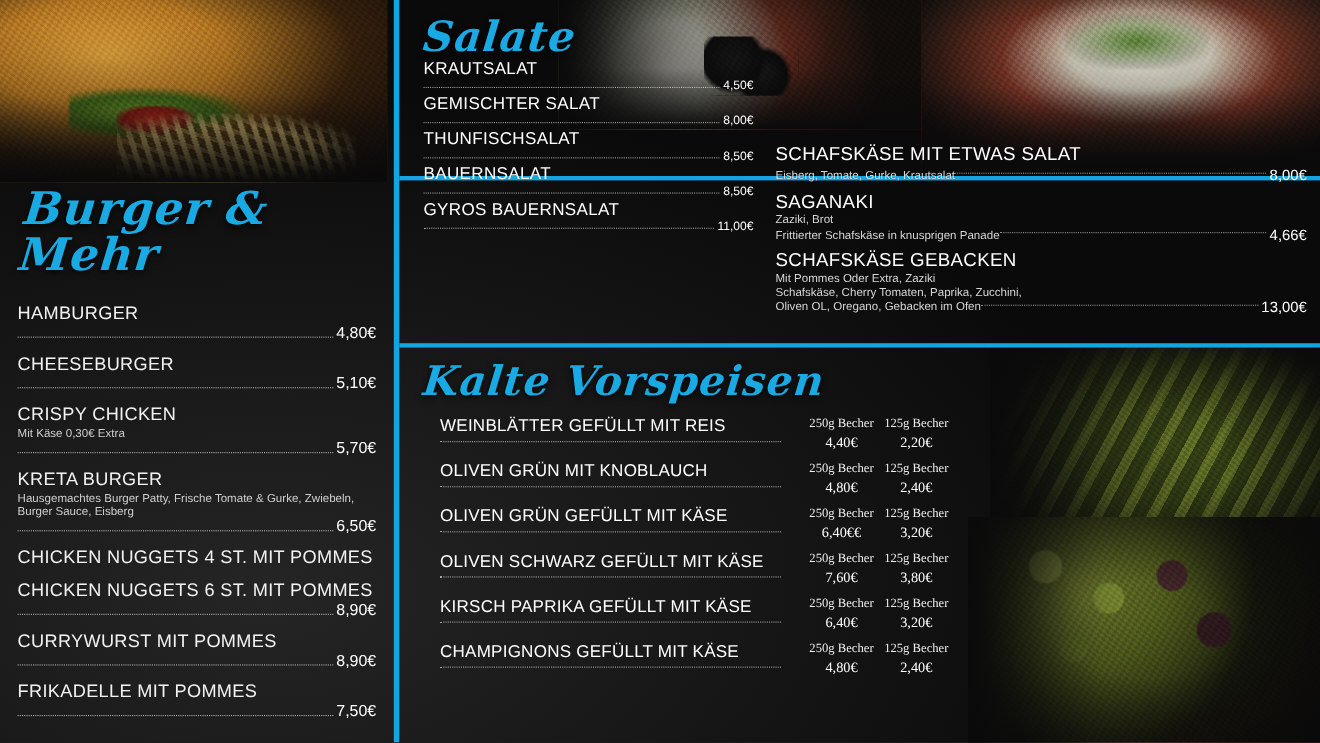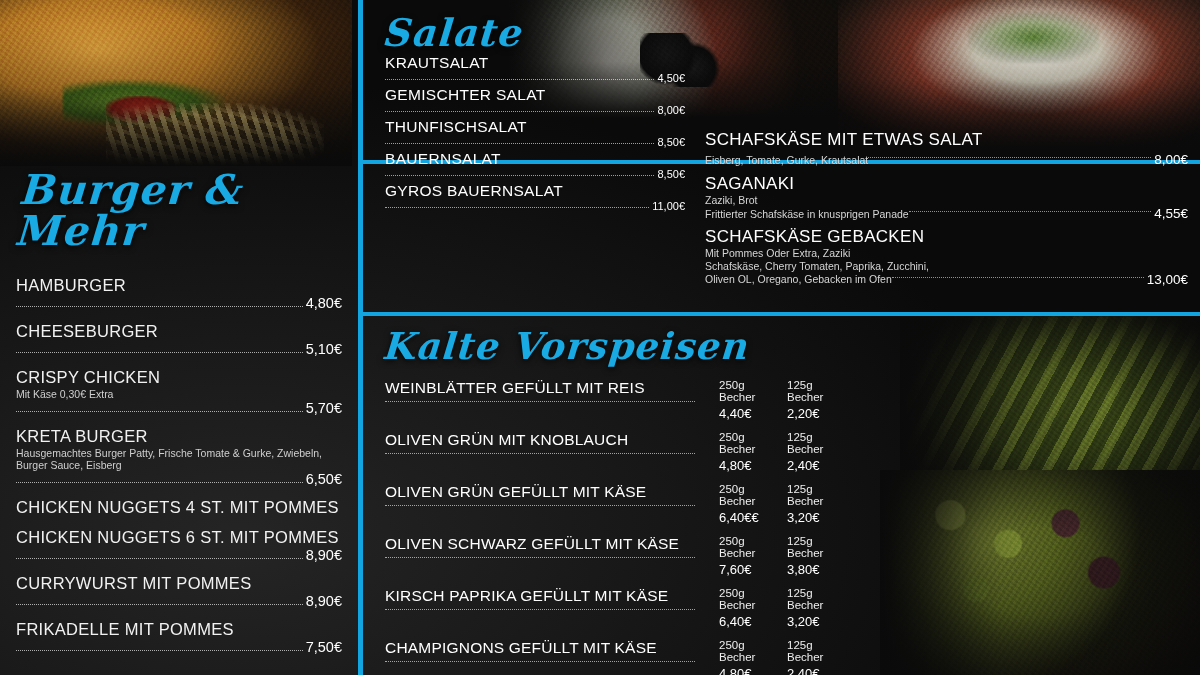--- a/index.html
+++ b/index.html
@@ -168,26 +168,26 @@
   .f-item { margin-bottom: 6px; }
   .f-name { font-size: 17px; letter-spacing: 0.3px; text-transform: uppercase; }
   .f-desc { font-size: 10.5px; color: #d6d6d6; line-height: 1.18; }
   .f-priceline { display:flex; align-items: center; }
   .f-dots { flex:1; border-bottom: 1.5px dotted rgba(255,255,255,0.55); margin-bottom: 4px; }
   .f-price { font-size: 13.5px; margin-left: 3px; }
 
   
   #kalte-sec { position:absolute; left: 363px; top: 320px; width: 560px; padding: 8px 0 0 22px; }
   #kalte-title { font-size: 37px; line-height: 1; margin-bottom: 14px; }
-  .k-row { display: flex; align-items: flex-start; margin-bottom: 10px; }
+  .k-row { display: flex; align-items: flex-start; margin-bottom: 10px; margin-left: 15px; }
   .k-left { width: 330px; }
   .k-name { font-size: 15.5px; letter-spacing: 0.2px; text-transform: uppercase; }
   .k-dots { border-bottom: 1.5px dotted rgba(255,255,255,0.6); margin-top: 4px; width: 310px; }
   .k-right { display: flex; gap: 6px; margin-left: 4px; }
-  .k-col { width: 62px; }
+  .k-col { text-align: center; width: 62px; font-family: Liberation Serif, serif; }
   .k-size { font-size: 11.5px; color: #eeeeee; }
   .k-price { font-size: 13px; margin-top: 3px; }
 </style>
 </head>
 <body>
 
 <div class="board">
 
   <div class="photo" id="photo-burger">
     <div class="lettuce"></div>
@@ -341,21 +341,21 @@
         <span class="f-price">8,00€</span>
       </div>
     </div>
 
     <div class="f-item">
       <div class="f-name">SAGANAKI</div>
       <div class="f-desc">Zaziki, Brot</div>
       <div class="f-priceline">
         <span class="f-desc">Frittierter Schafskäse in knusprigen Panade</span>
         <span class="f-dots"></span>
-        <span class="f-price">4,55€</span>
+        <span class="f-price">4,66€</span>
       </div>
     </div>
 
     <div class="f-item">
       <div class="f-name">SCHAFSKÄSE GEBACKEN</div>
       <div class="f-desc">Mit Pommes Oder Extra, Zaziki</div>
       <div class="f-desc">Schafskäse, Cherry Tomaten, Paprika, Zucchini,</div>
       <div class="f-priceline">
         <span class="f-desc">Oliven OL, Oregano, Gebacken im Ofen</span>
         <span class="f-dots"></span>

